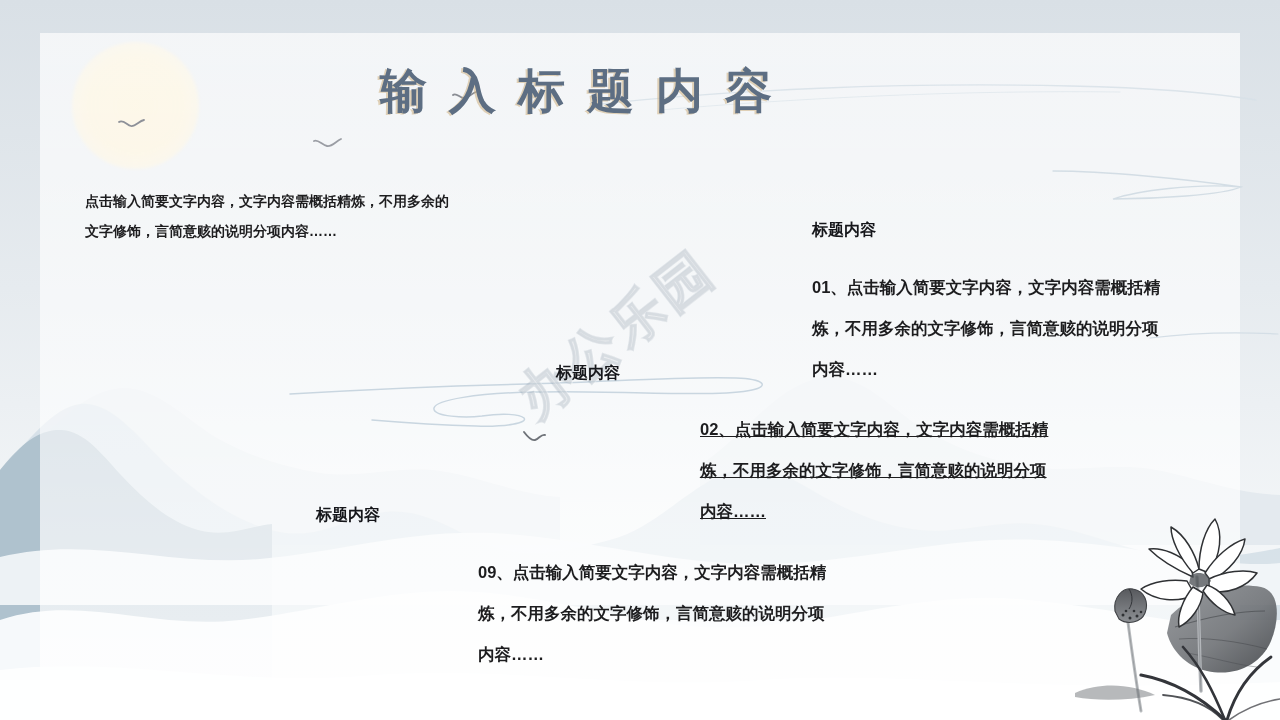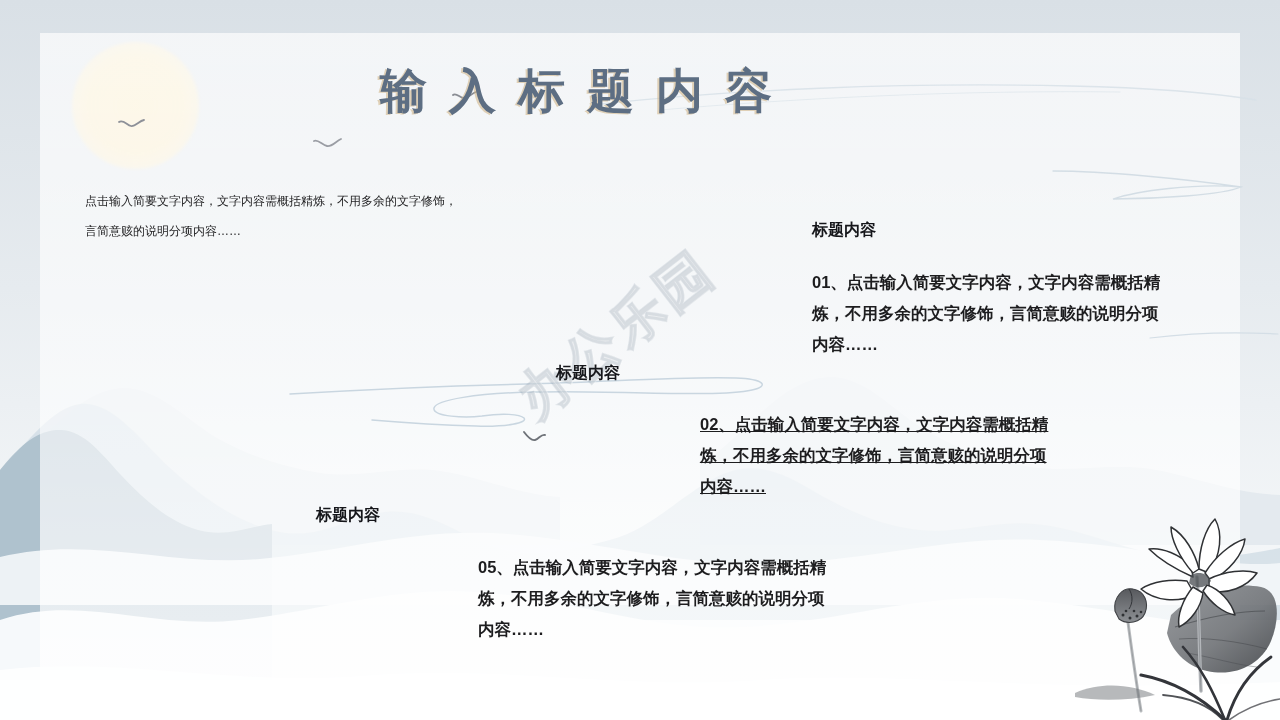--- a/index.html
+++ b/index.html
@@ -111,37 +111,37 @@
     text-shadow: -2px 1px 0 rgba(206,176,130,0.55);
     white-space: nowrap;
   }
 
   
   .intro {
     position: absolute;
     left: 85px;
     top: 186px;
     width: 375px;
-    font-size: 12px;
+    font-size: 14px;
     line-height: 30px;
     color: #1d1d1f;
-    font-weight: normal;
+    font-weight: bold;
   }
 
   .sec-head {
     position: absolute;
     font-size: 16px;
     font-weight: bold;
     color: #15161a;
     white-space: nowrap;
   }
   .sec-body {
     position: absolute;
     font-size: 16.5px;
-    line-height: 31px;
+    line-height: 41px;
     color: #1d1d1f;
     font-weight: bold;
     width: 350px;
   }
 
   #head1 { left: 812px; top: 220px; }
   #body1 { left: 812px; top: 267px; }
   #head2 { left: 556px; top: 363px; }
   #body2 { left: 700px; top: 409px; text-decoration: underline; }
   #head3 { left: 316px; top: 505px; }
@@ -332,15 +332,15 @@
 
   <div class="intro">点击输入简要文字内容，文字内容需概括精炼，不用多余的文字修饰，言简意赅的说明分项内容……</div>
 
   <div class="sec-head" id="head1">标题内容</div>
   <div class="sec-body" id="body1">01、点击输入简要文字内容，文字内容需概括精炼，不用多余的文字修饰，言简意赅的说明分项内容……</div>
 
   <div class="sec-head" id="head2">标题内容</div>
   <div class="sec-body" id="body2">02、点击输入简要文字内容，文字内容需概括精炼，不用多余的文字修饰，言简意赅的说明分项内容……</div>
 
   <div class="sec-head" id="head3">标题内容</div>
-  <div class="sec-body" id="body3">05、点击输入简要文字内容，文字内容需概括精炼，不用多余的文字修饰，言简意赅的说明分项内容……</div>
+  <div class="sec-body" id="body3">09、点击输入简要文字内容，文字内容需概括精炼，不用多余的文字修饰，言简意赅的说明分项内容……</div>
 
 </div>
 
 </body></html>

